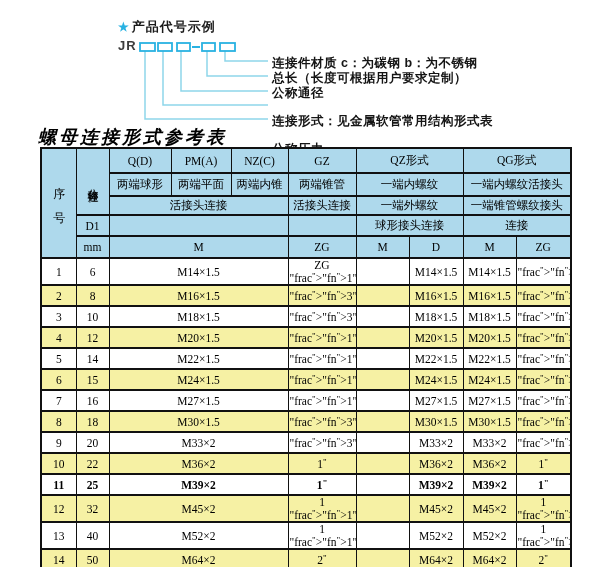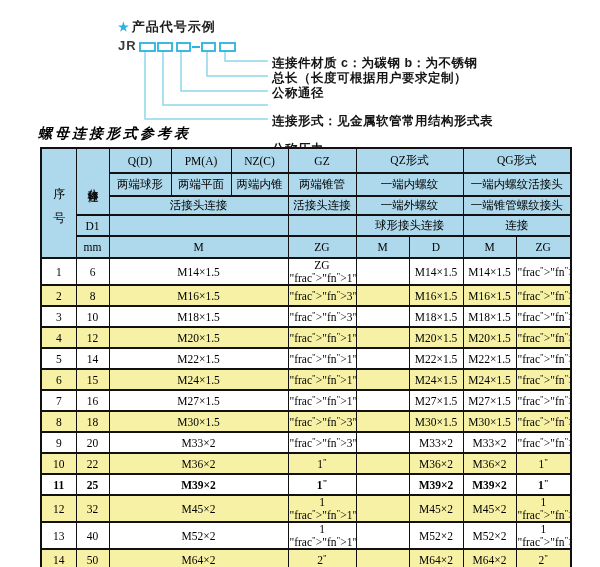--- a/index.html
+++ b/index.html
@@ -21,21 +21,21 @@
     color:#3c3c3c;letter-spacing:1px;text-align:center;
   }
   .diag-label{
     position:absolute;left:272px;font-size:12.5px;font-weight:bold;color:#151515;
     white-space:nowrap;letter-spacing:0.5px;
   }
   
   .table-title{
     position:absolute;left:38px;top:125px;
     font-family:"Liberation Serif", serif;font-style:italic;font-weight:bold;
-    font-size:14px;letter-spacing:3px;color:#000;
+    font-size:18px;letter-spacing:3px;color:#000;
   }
   
   .ref-table{
     position:absolute;left:40px;top:147px;width:530px;
     border-collapse:collapse;table-layout:fixed;
     font-family:"Liberation Serif", serif;font-size:11.5px;color:#000;
   }
   .ref-table td{
     border:1px solid #111;border-top:2px solid #111;border-bottom:2px solid #111;
     text-align:center;vertical-align:middle;padding:0 1px;overflow:hidden;

